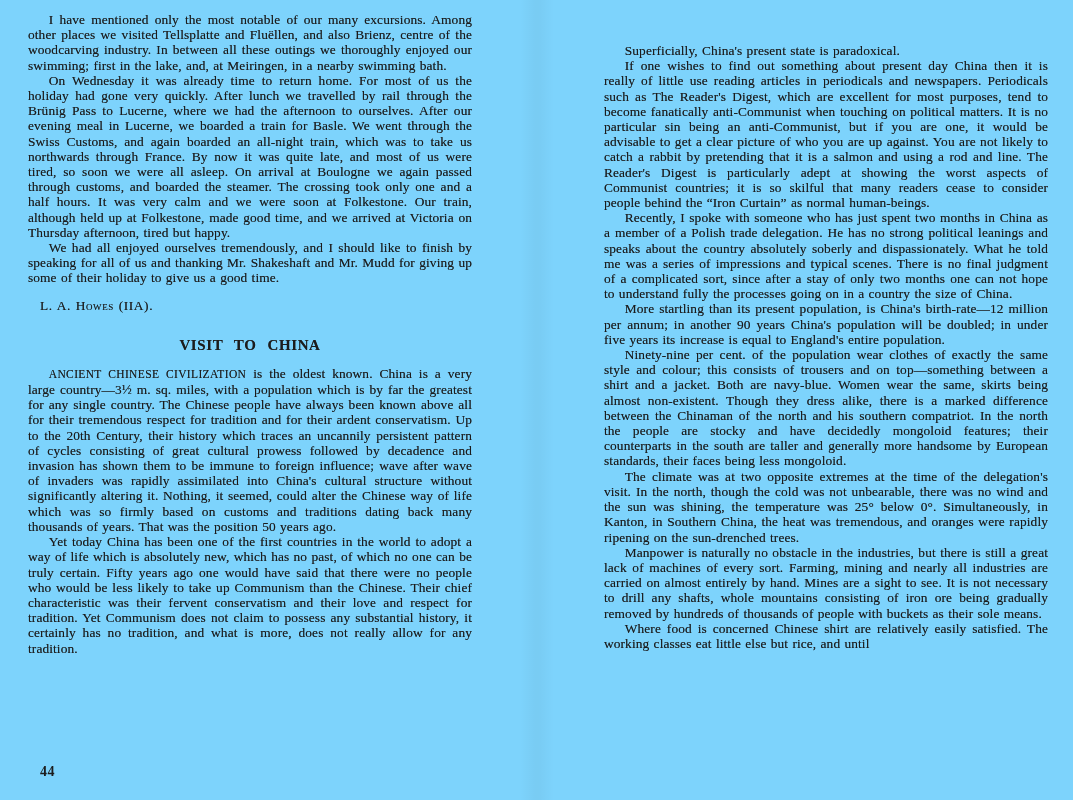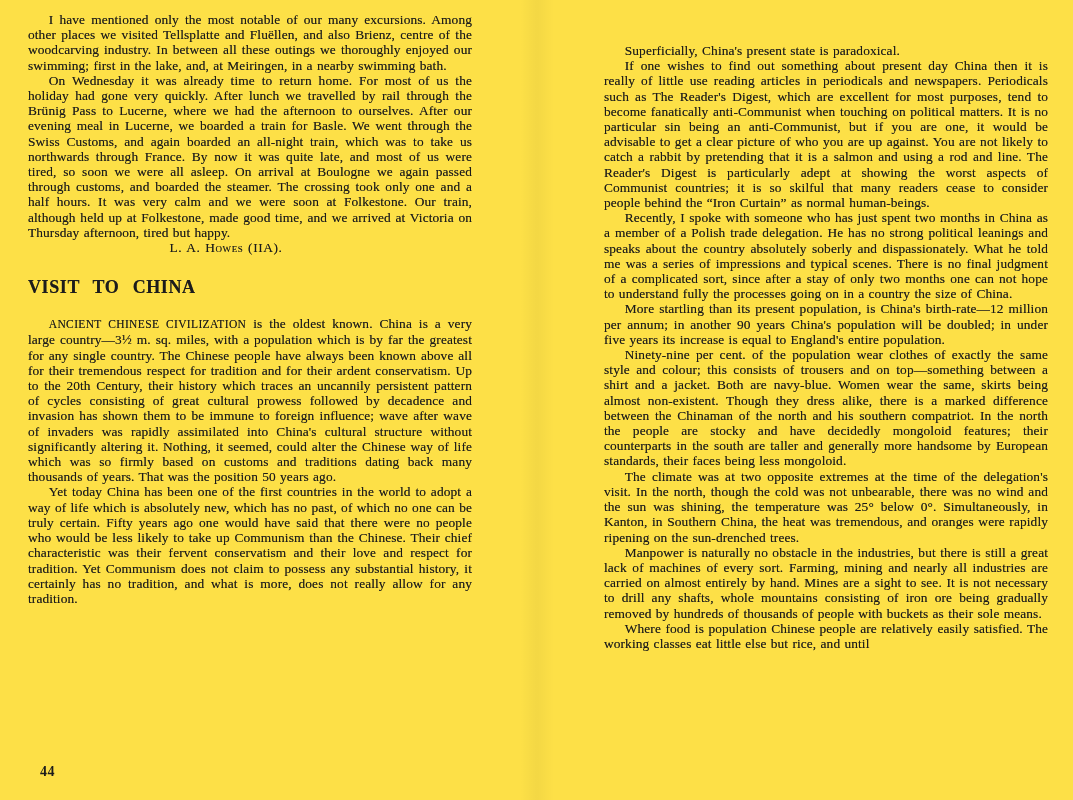--- a/index.html
+++ b/index.html
@@ -4,21 +4,21 @@
 <style>
   html, body {
     margin: 0;
     padding: 0;
     background: #e8e8e6;
   }
   .book {
     position: relative;
     width: 1073px;
     height: 800px;
-    background: #fde047;
+    background: #7dd3fc;
     overflow: hidden;
     font-family: "Liberation Serif", "DejaVu Serif", serif;
     color: #1c1c1c;
   }
   .gutter {
     position: absolute;
     left: 520px;
     top: 0;
     width: 34px;
     height: 800px;
@@ -43,36 +43,36 @@
     word-spacing: 0.06em;
     text-shadow: 0 0 0.4px rgba(20,20,20,0.55);
   }
   .page-left  .text-block { left: 28px; }
   .page-right .text-block { left: 67px; }
   .para {
     margin: 0;
     text-indent: 1.55em;
   }
   .signature {
-    margin: 0;
-    text-align: center;
+    margin: 12px;
+    text-align: left;
     padding-right: 48px;
     font-variant: small-caps;
     letter-spacing: 0.6px;
     text-indent: 0;
     font-family: Liberation Serif, serif;
   }
   .section-heading {
-    margin: 24px 0 21px 0;
-    font-size: 18px;
+    margin: 24px 0 13px 0;
+    font-size: 15px;
     line-height: 16px;
     font-weight: bold;
     letter-spacing: 0.6px;
     word-spacing: 0.45em;
-    text-align: left;
+    text-align: center;
   }
   .smallcaps-lead {
     text-transform: uppercase;
     font-size: 0.86em;
     letter-spacing: 0.35px;
   }
   .page-number {
     position: absolute;
     font-size: 14px;
     font-weight: bold;
@@ -85,20 +85,21 @@
 <body>
 
 <div class="book">
 
   <div class="page page-left">
     <div class="text-block">
 
       <div>
           <p class="para">I have mentioned only the most notable of our many excursions. Among other places we visited Tellsplatte and Fluëllen, and also Brienz, centre of the woodcarving industry. In between all these outings we thoroughly enjoyed our swimming; first in the lake, and, at Meiringen, in a nearby swimming bath.</p>
           <p class="para">On Wednesday it was already time to return home. For most of us the holiday had gone very quickly. After lunch we travelled by rail through the Brünig Pass to Lucerne, where we had the afternoon to ourselves. After our evening meal in Lucerne, we boarded a train for Basle. We went through the Swiss Customs, and again boarded an all-night train, which was to take us northwards through France. By now it was quite late, and most of us were tired, so soon we were all asleep. On arrival at Boulogne we again passed through customs, and boarded the steamer. The crossing took only one and a half hours. It was very calm and we were soon at Folkestone. Our train, although held up at Folkestone, made good time, and we arrived at Victoria on Thursday afternoon, tired but happy.</p>
+          <p class="para">We had all enjoyed ourselves tremendously, and I should like to finish by speaking for all of us and thanking Mr. Shakeshaft and Mr. Mudd for giving up some of their holiday to give us a good time.</p>
         </div>
 
       <p class="signature">L. A. Howes (IIA).</p>
 
       <h2 class="section-heading">VISIT TO CHINA</h2>
 
       <p class="para"><span class="smallcaps-lead">Ancient Chinese Civilization</span><span> is the oldest known. China is a very large country—3½ m. sq. miles, with a population which is by far the greatest for any single country. The Chinese people have always been known above all for their tremendous respect for tradition and for their ardent conservatism. Up to the 20th Century, their history which traces an uncannily persistent pattern of cycles consisting of great cultural prowess followed by decadence and invasion has shown them to be immune to foreign influence; wave after wave of invaders was rapidly assimilated into China's cultural structure without significantly altering it. Nothing, it seemed, could alter the Chinese way of life which was so firmly based on customs and traditions dating back many thousands of years. That was the position 50 years ago.</span></p>
 
       <div>
           <p class="para">Yet today China has been one of the first countries in the world to adopt a way of life which is absolutely new, which has no past, of which no one can be truly certain. Fifty years ago one would have said that there were no people who would be less likely to take up Communism than the Chinese. Their chief characteristic was their fervent conservatism and their love and respect for tradition. Yet Communism does not claim to possess any substantial history, it certainly has no tradition, and what is more, does not really allow for any tradition.</p>
@@ -114,20 +115,20 @@
     <div class="text-block">
 
       <div>
           <p class="para">Superficially, China's present state is paradoxical.</p>
           <p class="para">If one wishes to find out something about present day China then it is really of little use reading articles in periodicals and newspapers. Periodicals such as The Reader's Digest, which are excellent for most purposes, tend to become fanatically anti-Communist when touching on political matters. It is no particular sin being an anti-Communist, but if you are one, it would be advisable to get a clear picture of who you are up against. You are not likely to catch a rabbit by pretending that it is a salmon and using a rod and line. The Reader's Digest is particularly adept at showing the worst aspects of Communist countries; it is so skilful that many readers cease to consider people behind the “Iron Curtain” as normal human-beings.</p>
           <p class="para">Recently, I spoke with someone who has just spent two months in China as a member of a Polish trade delegation. He has no strong political leanings and speaks about the country absolutely soberly and dispassionately. What he told me was a series of impressions and typical scenes. There is no final judgment of a complicated sort, since after a stay of only two months one can not hope to understand fully the processes going on in a country the size of China.</p>
           <p class="para">More startling than its present population, is China's birth-rate—12 million per annum; in another 90 years China's population will be doubled; in under five years its increase is equal to England's entire population.</p>
           <p class="para">Ninety-nine per cent. of the population wear clothes of exactly the same style and colour; this consists of trousers and on top—something between a shirt and a jacket. Both are navy-blue. Women wear the same, skirts being almost non-existent. Though they dress alike, there is a marked difference between the Chinaman of the north and his southern compatriot. In the north the people are stocky and have decidedly mongoloid features; their counterparts in the south are taller and generally more handsome by European standards, their faces being less mongoloid.</p>
           <p class="para">The climate was at two opposite extremes at the time of the delegation's visit. In the north, though the cold was not unbearable, there was no wind and the sun was shining, the temperature was 25° below 0°. Simultaneously, in Kanton, in Southern China, the heat was tremendous, and oranges were rapidly ripening on the sun-drenched trees.</p>
           <p class="para">Manpower is naturally no obstacle in the industries, but there is still a great lack of machines of every sort. Farming, mining and nearly all industries are carried on almost entirely by hand. Mines are a sight to see. It is not necessary to drill any shafts, whole mountains consisting of iron ore being gradually removed by hundreds of thousands of people with buckets as their sole means.</p>
-          <p class="para">Where food is population Chinese people are relatively easily satisfied. The working classes eat little else but rice, and until</p>
+          <p class="para">Where food is concerned Chinese shirt are relatively easily satisfied. The working classes eat little else but rice, and until</p>
         </div>
 
     </div>
     <div class="page-number pn-right">45</div>
   </div>
 
 </div>
 
 </body></html>

